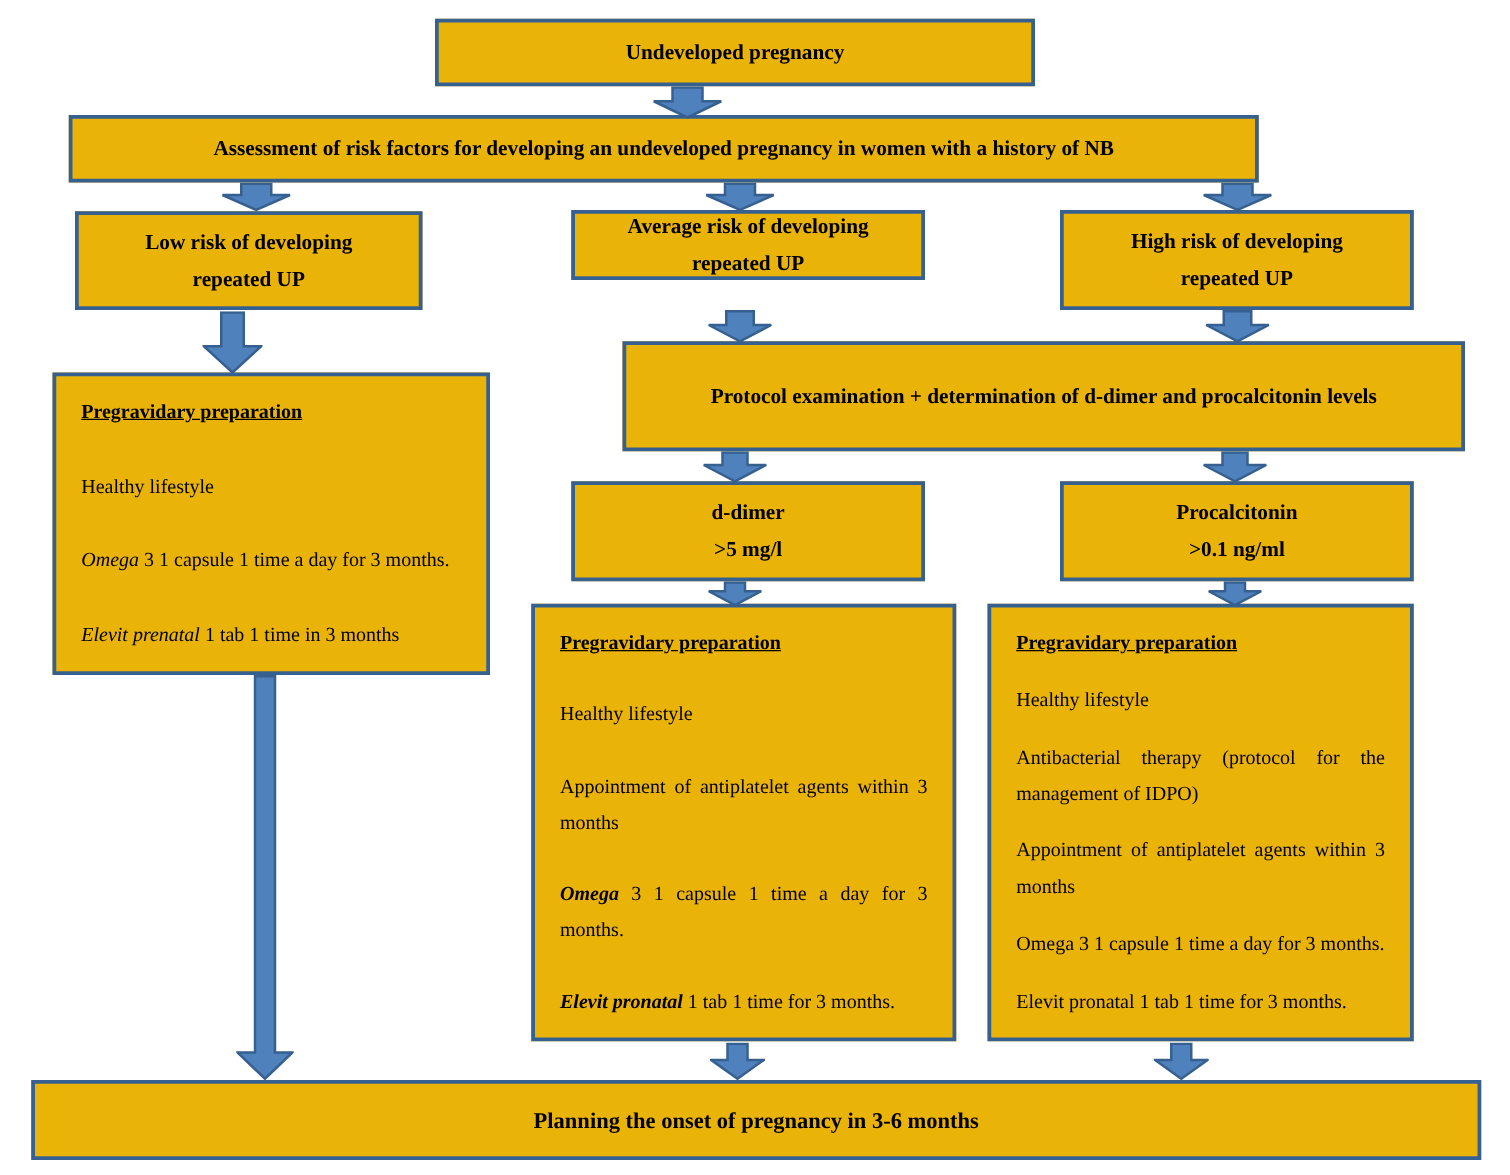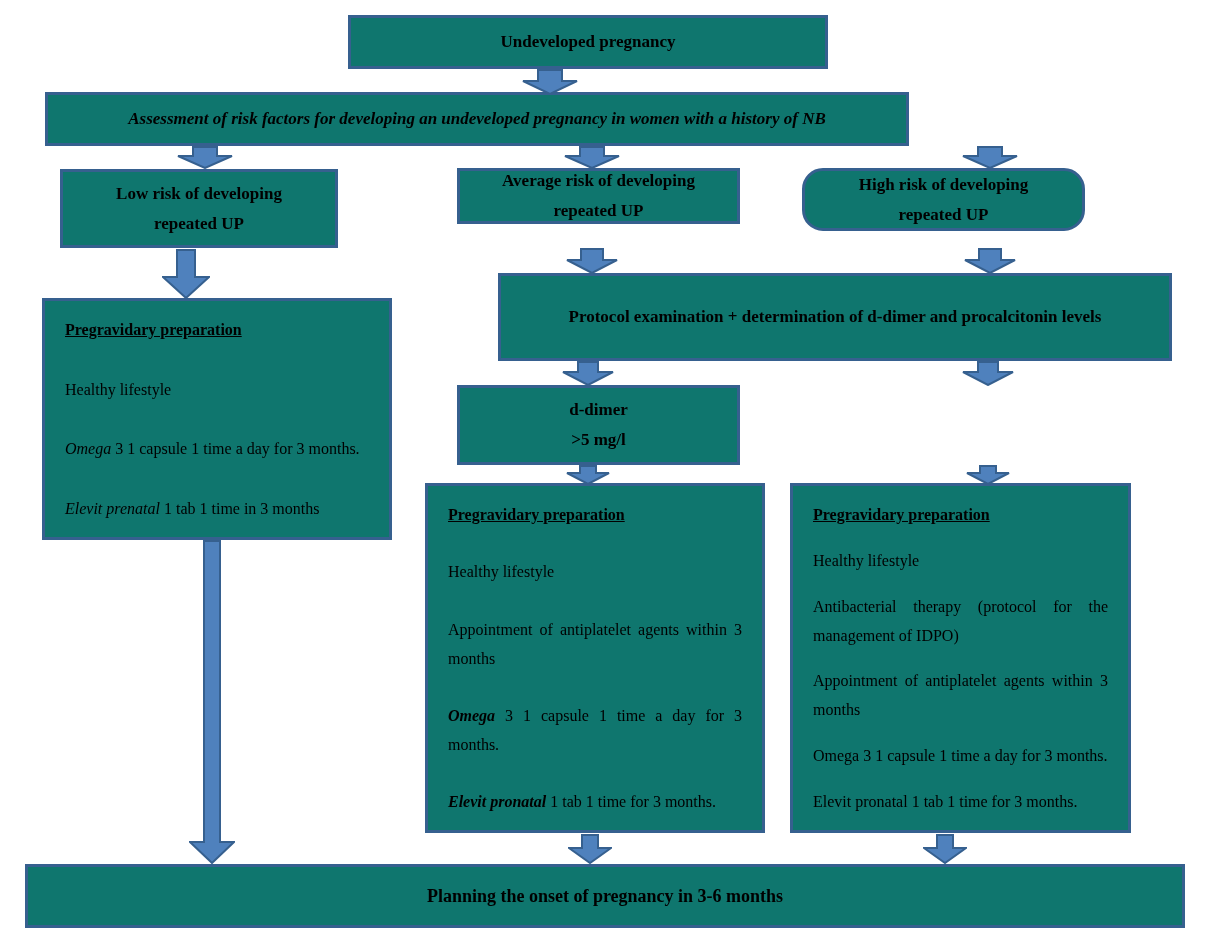--- a/index.html
+++ b/index.html
@@ -3,21 +3,21 @@
 <meta charset="utf-8">
 <style>
   html,body{margin:0;padding:0;background:#ffffff;}
   .canvas{
     position:relative;width:1208px;height:940px;
     font-family:"Liberation Serif","DejaVu Serif",serif;
     color:#000;background:#fff;overflow:hidden;
   }
   .box{
     position:absolute;box-sizing:border-box;
-    background:#0f766e;border:3px solid #36608f;
+    background:#eab308;border:3px solid #36608f;
     display:flex;flex-direction:column;justify-content:center;
     color:#000;
   }
   .center{align-items:center;text-align:center;}
   .head{font-weight:bold;font-size:17px;line-height:30px;}
   .prep{padding:14px 20px;font-size:16px;line-height:29px;justify-content:space-between;}
   .prep p{margin:0;text-align:justify;}
   .prep .title{font-weight:bold;text-decoration:underline;text-align:left;}
   .i{font-style:italic;}
   .bi{font-style:italic;font-weight:bold;}
@@ -26,55 +26,59 @@
 </style>
 </head>
 <body>
 
 <div class="canvas">
 
   <div class="box center head" style="left:348px;top:15px;width:480px;height:54px;">
     <span>Undeveloped pregnancy</span>
   </div>
 
-  <div class="box center head" style="left:45px;top:92px;width:864px;height:54px;font-style:italic;">
+  <div class="box center head" style="left:55px;top:92px;width:952px;height:54px;">
     <span>Assessment of risk factors for developing an undeveloped pregnancy in women with a history of NB</span>
   </div>
 
   <div class="box center head" style="left:60px;top:169px;width:278px;height:79px;">
     <span>Low risk of developing</span>
     <span>repeated UP</span>
   </div>
 
   <div class="box center head" style="left:457px;top:168px;width:283px;height:56px;">
     <span>Average risk of developing</span>
     <span>repeated UP</span>
   </div>
 
-  <div class="box center head" style="left:802px;top:168px;width:283px;height:63px;border-radius:21px;">
+  <div class="box center head" style="left:848px;top:168px;width:283px;height:80px;">
     <span>High risk of developing</span>
     <span>repeated UP</span>
   </div>
 
   <div class="box center head" style="left:457px;top:273px;width:674px;height:88px;margin-left:41px;">
     <span>Protocol examination + determination of d-dimer and procalcitonin levels</span>
   </div>
 
   <div class="box prep" style="left:42px;top:298px;width:350px;height:242px;">
     <p class="title">Pregravidary preparation</p>
     <p>Healthy lifestyle</p>
     <p><span class="i">Omega</span> <span>3 1 capsule 1 time a day for 3 months.</span></p>
     <p><span class="i">Elevit prenatal</span> <span>1 tab 1 time in 3 months</span></p>
   </div>
 
   <div class="box center head" style="left:457px;top:385px;width:283px;height:80px;">
     <span>d-dimer</span>
     <span>&gt;5 mg/l</span>
   </div>
 
+  <div class="box center head" style="left:848px;top:385px;width:283px;height:80px;">
+    <span>Procalcitonin</span>
+    <span>&gt;0.1 ng/ml</span>
+  </div>
 
   <div class="box prep" style="left:425px;top:483px;width:340px;height:350px;">
     <p class="title">Pregravidary preparation</p>
     <p>Healthy lifestyle</p>
     <p>Appointment of antiplatelet agents within 3 months</p>
     <p><span class="bi">Omega</span> <span>3 1 capsule 1 time a day for 3 months.</span></p>
     <p><span class="bi">Elevit pronatal</span> <span>1 tab 1 time for 3 months.</span></p>
   </div>
 
   <div class="box prep" style="left:790px;top:483px;width:341px;height:350px;">

